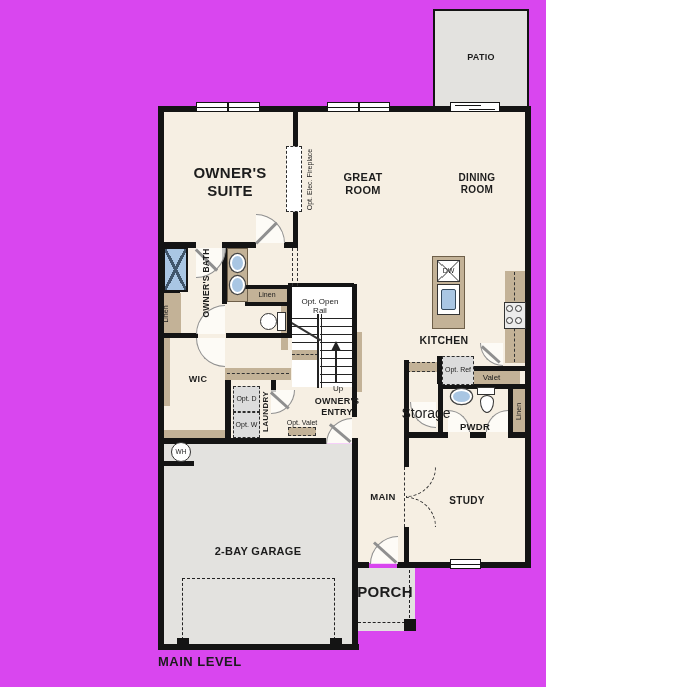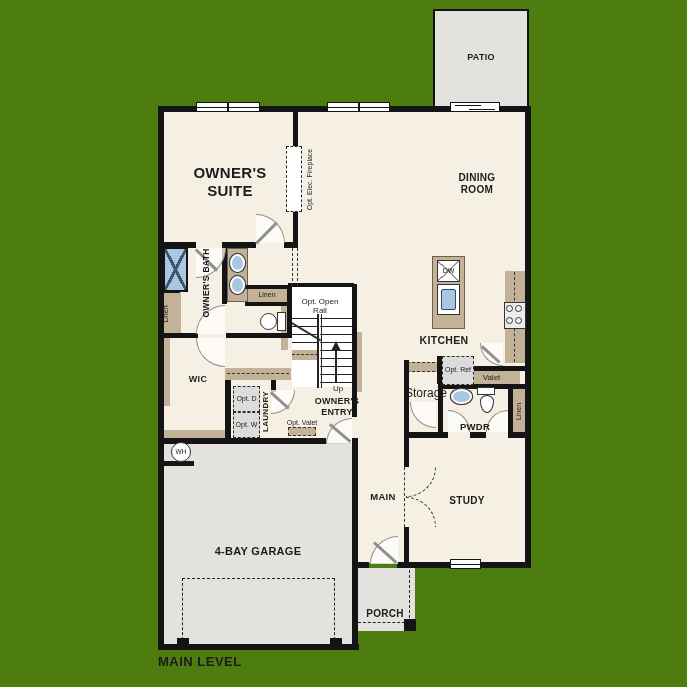--- a/index.html
+++ b/index.html
@@ -1,18 +1,18 @@
 <!DOCTYPE html>
 <html><head>
 <meta charset="utf-8">
 <style>
   *{box-sizing:border-box;margin:0;padding:0}
   html,body{background:#fff}
   body{width:687px;height:687px;overflow:hidden}
-  #plan{position:relative;width:687px;height:687px;background:#4d7c0f;font-family:"Liberation Sans",sans-serif}
+  #plan{position:relative;width:546px;height:687px;background:#d946ef;font-family:"Liberation Sans",sans-serif}
   .a{position:absolute}
   .w{background:#141414}
   .tan{background:#c3b297}
   .fl{background:#f6efe3}
   .out{background:#e3e2df}
   .lbl{color:#1c1c1c;font-weight:bold;text-align:center;line-height:1.18;letter-spacing:.3px;display:flex;align-items:center;justify-content:center}
   .lbl.n{font-weight:normal;letter-spacing:0}
   .vt{transform:rotate(-90deg)}
   .win{background:#fff;border:1px solid #141414}
   .win .m{position:absolute;left:0;right:0;top:4px;height:1px;background:#141414}
@@ -184,36 +184,37 @@
     </div>
   <div class="a circ" style="left:171px;top:442px;width:20px;height:20px;background:#fff;border-width:1.5px">
       <div class="lbl n a" style="inset:0;font-size:6.5px">WH</div>
     </div>
   <div class="a" style="left:182px;top:578px;width:153px;height:67px;border:1.4px dashed #222;border-bottom:none"></div>
   <div class="a w" style="left:177px;top:638px;width:12px;height:7px"></div>
   <div class="a w" style="left:330px;top:638px;width:12px;height:7px"></div>
 
   <div class="a lbl" style="left:433px;top:50px;width:96px;height:14px;font-size:9px">PATIO</div>
   <div class="a lbl" style="left:188px;top:164px;width:84px;height:36px;font-size:15px">OWNER'S SUITE</div>
+  <div class="a lbl" style="left:328px;top:166px;width:70px;height:36px;font-size:11px">GREAT ROOM</div>
   <div class="a lbl" style="left:442px;top:166px;width:70px;height:36px;font-size:10px">DINING ROOM</div>
   <div class="a lbl n vt" style="left:272px;top:174px;width:76px;height:11px;font-size:7px">Opt. Elec. Fireplace</div>
   <div class="a lbl vt" style="left:170px;top:265px;width:72px;height:36px;font-size:8.5px">OWNER'S BATH</div>
   <div class="a lbl n vt" style="left:148px;top:308px;width:36px;height:12px;font-size:7px">Linen</div>
   <div class="a lbl n" style="left:247px;top:289px;width:40px;height:13px;font-size:7px">Linen</div>
   <div class="a lbl n" style="left:294px;top:294px;width:52px;height:24px;font-size:8px">Opt. Open Rail</div>
   <div class="a lbl n" style="left:325px;top:383px;width:26px;height:11px;font-size:8px">Up</div>
   <div class="a lbl" style="left:178px;top:373px;width:40px;height:13px;font-size:9px">WIC</div>
   <div class="a lbl vt" style="left:236px;top:405px;width:58px;height:13px;font-size:8px">LAUNDRY</div>
   <div class="a lbl" style="left:303px;top:394px;width:68px;height:26px;font-size:9px">OWNER'S ENTRY</div>
   <div class="a lbl n" style="left:286px;top:412px;width:32px;height:22px;font-size:7px">Opt. Valet</div>
   <div class="a lbl" style="left:410px;top:333px;width:68px;height:15px;font-size:10.5px">KITCHEN</div>
   <div class="a lbl n" style="left:437px;top:260px;width:23px;height:22px;font-size:7px">DW</div>
-  <div class="a lbl n" style="left:404px;top:388px;width:44px;height:11px;font-size:12px">Storage</div>
+  <div class="a lbl n" style="left:404px;top:408px;width:44px;height:11px;font-size:14px">Storage</div>
   <div class="a lbl n" style="left:463px;top:371px;width:57px;height:13px;font-size:8px">Valet</div>
   <div class="a lbl" style="left:455px;top:420px;width:40px;height:13px;font-size:9.5px">PWDR</div>
   <div class="a lbl n vt" style="left:502px;top:406px;width:35px;height:11px;font-size:7px">Linen</div>
   <div class="a lbl" style="left:436px;top:492px;width:62px;height:17px;font-size:10px">STUDY</div>
   <div class="a lbl" style="left:361px;top:490px;width:44px;height:14px;font-size:9.5px">MAIN</div>
-  <div class="a lbl" style="left:358px;top:607px;width:54px;height:13px;font-size:10px">PORCH</div>
-  <div class="a lbl" style="left:214px;top:534px;width:88px;height:34px;font-size:11px">4-BAY GARAGE</div>
+  <div class="a lbl" style="left:358px;top:585px;width:54px;height:13px;font-size:15px">PORCH</div>
+  <div class="a lbl" style="left:214px;top:534px;width:88px;height:34px;font-size:11px">2-BAY GARAGE</div>
   <div class="a lbl" style="left:158px;top:653px;width:150px;height:18px;font-size:13px;justify-content:flex-start;letter-spacing:.5px">MAIN LEVEL</div>
 
 </div>
 
 </body></html>

